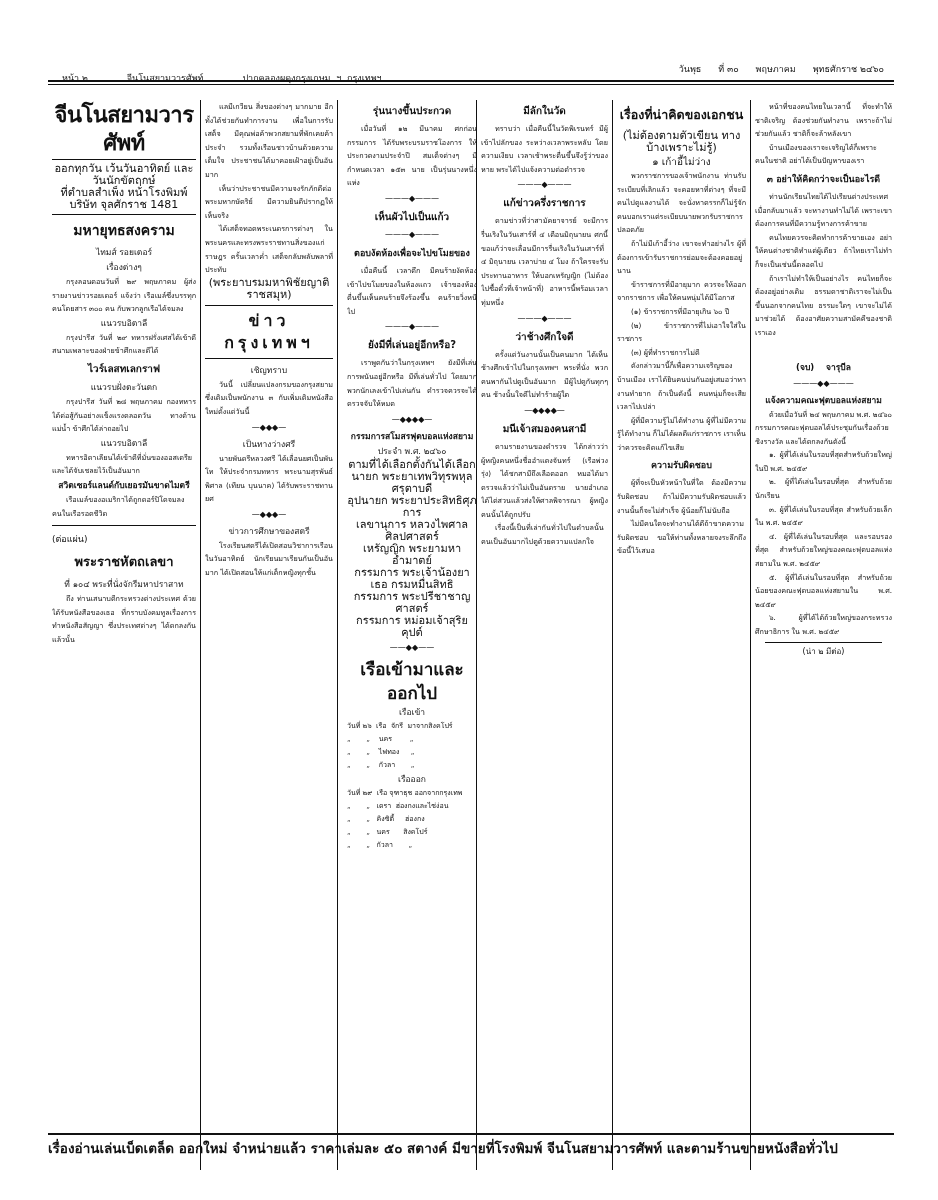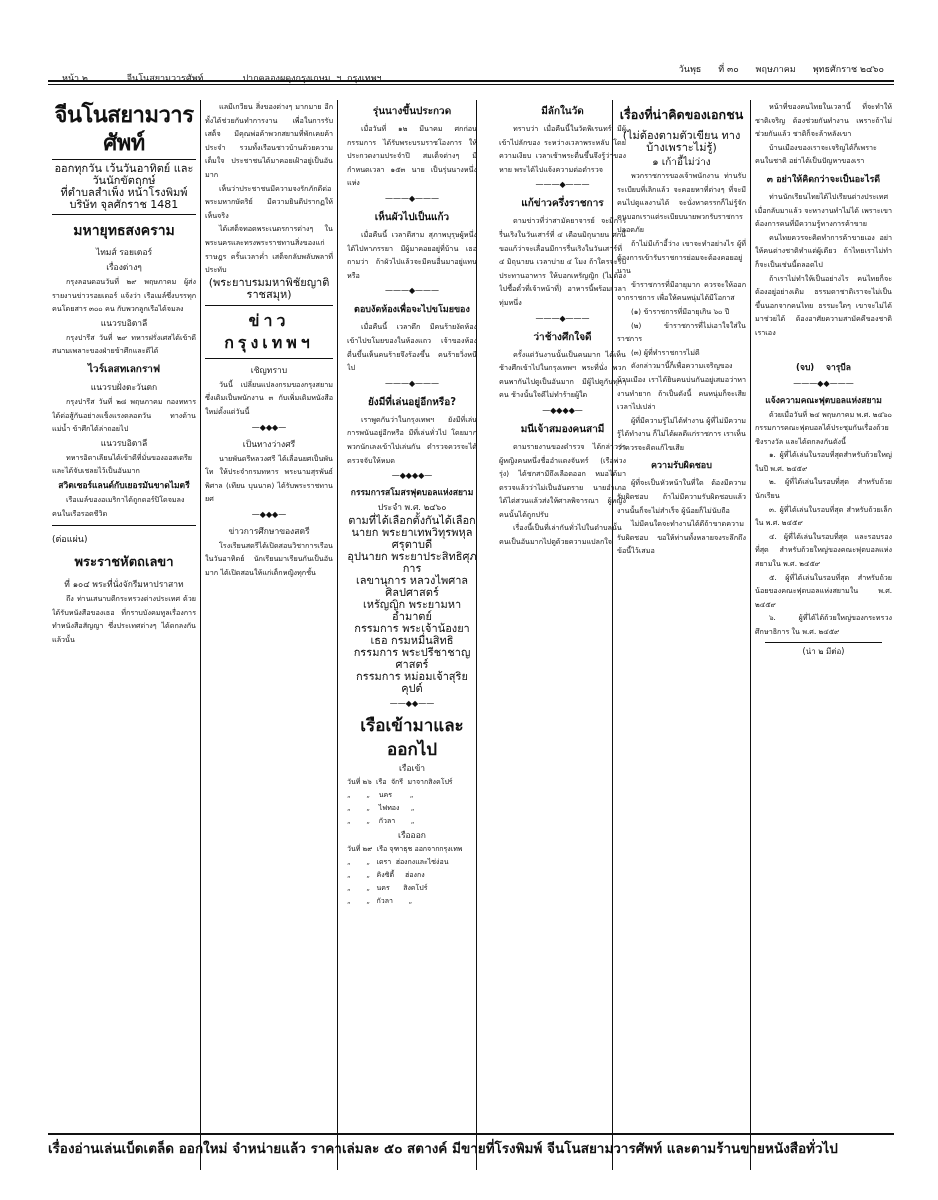--- a/index.html
+++ b/index.html
@@ -95,21 +95,20 @@
     <div class="orn">—◆◆◆—</div>
     <div class="h3">ข่าวการศึกษาของสตรี</div>
     <p>โรงเรียนสตรีได้เปิดสอนวิชาการเรือน ในวันอาทิตย์ นักเรียนมาเรียนกันเป็นอันมาก ได้เปิดสอนให้แก่เด็กหญิงทุกชั้น</p>
   </div>
 
   <div class="col" style="left:299px;width:130px;">
     <div class="h2">รุ่นนางขึ้นประกวด</div>
     <p>เมื่อวันที่ ๑๒ มีนาคม ศกก่อน กรรมการ ได้รับพระบรมราชโองการ ให้ประกวดงามประจำปี สมเด็จต่างๆ มีกำหนดเวลา ๑๕๓ นาย เป็นรุ่นนางหนึ่งแห่ง</p>
     <div class="orn">———◆———</div>
     <div class="h2">เห็นผัวไปเป็นแก้ว</div>
-    <p>เมื่อคืนนี้ เวลาตีสาม สุภาพบุรุษผู้หนึ่งได้ไปหาภรรยา มีผู้มาคอยอยู่ที่บ้าน เธอถามว่า ถ้าผัวไปแล้วจะมีคนอื่นมาอยู่แทนหรือ</p>
     <div class="orn">———◆———</div>
     <div class="h2" style="font-size:9px;">ตอบงัดห้องเพื่อจะไปขโมยของ</div>
     <p>เมื่อคืนนี้ เวลาดึก มีคนร้ายงัดห้องเข้าไปขโมยของในห้องแถว เจ้าของห้องตื่นขึ้นเห็นคนร้ายจึงร้องขึ้น คนร้ายวิ่งหนีไป</p>
     <div class="orn">———◆———</div>
     <div class="h2">ยังมีที่เล่นอยู่อีกหรือ?</div>
     <p>เราพูดกันว่าในกรุงเทพฯ ยังมีที่เล่นการพนันอยู่อีกหรือ มีที่เล่นทั่วไป โดยมากพวกนักเลงเข้าไปเล่นกัน ตำรวจควรจะได้ตรวจจับให้หมด</p>
     <div class="orn">—◆◆◆◆—</div>
     <div class="h3" style="font-weight:bold;">กรรมการสโมสรฟุตบอลแห่งสยาม</div>
     <div class="h3">ประจำ พ.ศ. ๒๔๖๐</div>
     <div class="small">ตามที่ได้เลือกตั้งกันได้เลือก</div>
@@ -134,21 +133,21 @@
     <div class="h3">เรือออก</div>
     <div>
       <div class="ship"><span>วันที่ ๒๙</span>  <span>เรือ</span> <span>จุฑาธุช</span> <span>ออกจากกรุงเทพ</span></div>
       <div class="ship"><span>„</span>       <span>„</span>   <span>เดรา</span>  <span>ฮ่องกงและไซ่ง่อน</span></div>
       <div class="ship"><span>„</span>       <span>„</span>   <span>คิงซิตี้</span>     <span>ฮ่องกง</span></div>
       <div class="ship"><span>„</span>       <span>„</span>   <span>นคร</span>      <span>สิงคโปร์</span></div>
       <div class="ship"><span>„</span>       <span>„</span>   <span>กัวลา</span>       <span>„</span></div>
     </div>
   </div>
 
-  <div class="col" style="left:451px;width:127px;">
+  <div class="col" style="left:433px;width:127px;">
     <div class="h2">มีลักในวัด</div>
     <p>ทราบว่า เมื่อคืนนี้ในวัดพิเรนทร์ มีผู้เข้าไปลักของ ระหว่างเวลาพระหลับ โดยความเงียบ เวลาเช้าพระตื่นขึ้นจึงรู้ว่าของหาย พระได้ไปแจ้งความต่อตำรวจ</p>
     <div class="orn">———◆———</div>
     <div class="h2">แก้ข่าวครึ่งราชการ</div>
     <p>ตามข่าวที่ว่าสามัคยาจารย์ จะมีการรื่นเริงในวันเสาร์ที่ ๔ เดือนมิถุนายน ศกนี้ ขอแก้ว่าจะเลื่อนมีการรื่นเริงในวันเสาร์ที่ ๔ มิถุนายน เวลาบ่าย ๔ โมง ถ้าใครจะรับประทานอาหาร ให้บอกเหรัญญิก (ไม่ต้องไปซื้อตั๋วที่เจ้าหน้าที่) อาหารนี้พร้อมเวลาทุ่มหนึ่ง</p>
     <div class="orn">———◆———</div>
     <div class="h2">ว่าช้างศึกใจดี</div>
     <p>ครั้งแต่วันงานนั้นเป็นคนมาก ได้เห็นช้างศึกเข้าไปในกรุงเทพฯ พระที่นั่ง พวกคนพากันไปดูเป็นอันมาก มีผู้ไปดูกันทุกๆ คน ช้างนั้นใจดีไม่ทำร้ายผู้ใด</p>
     <div class="orn">—◆◆◆◆—</div>
     <div class="h2">มนีเจ้าสมองคนสามี</div>

